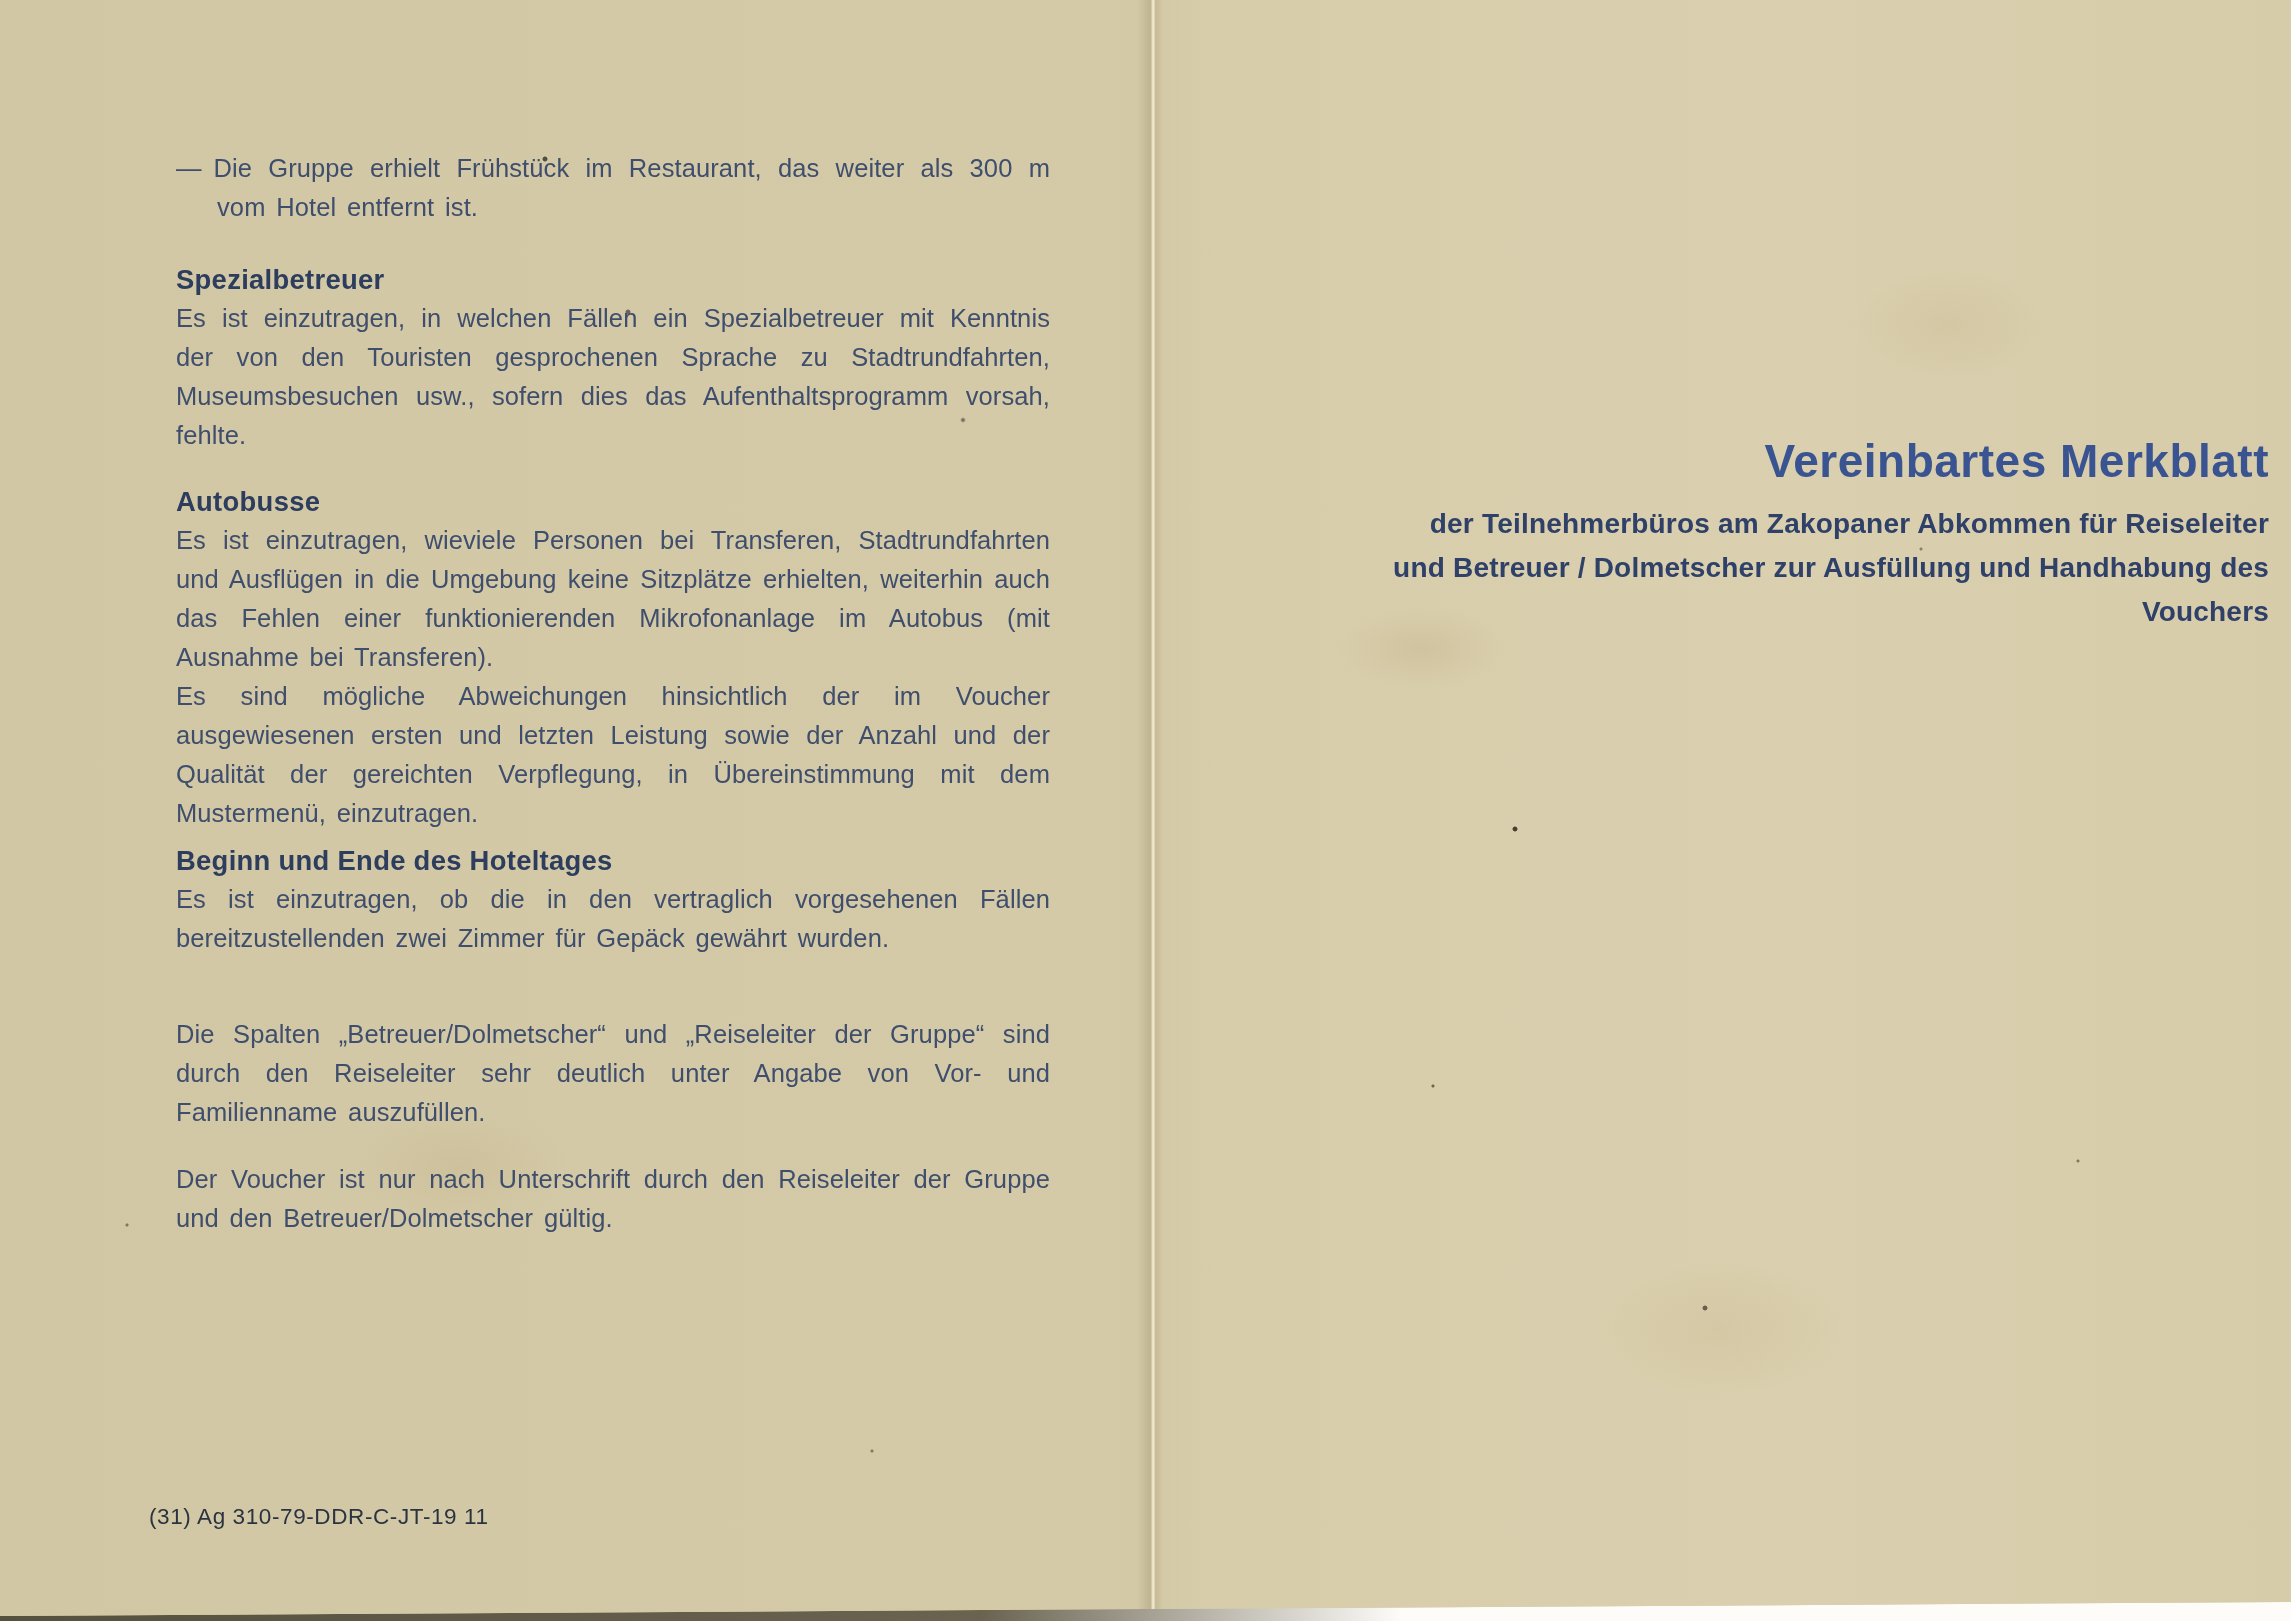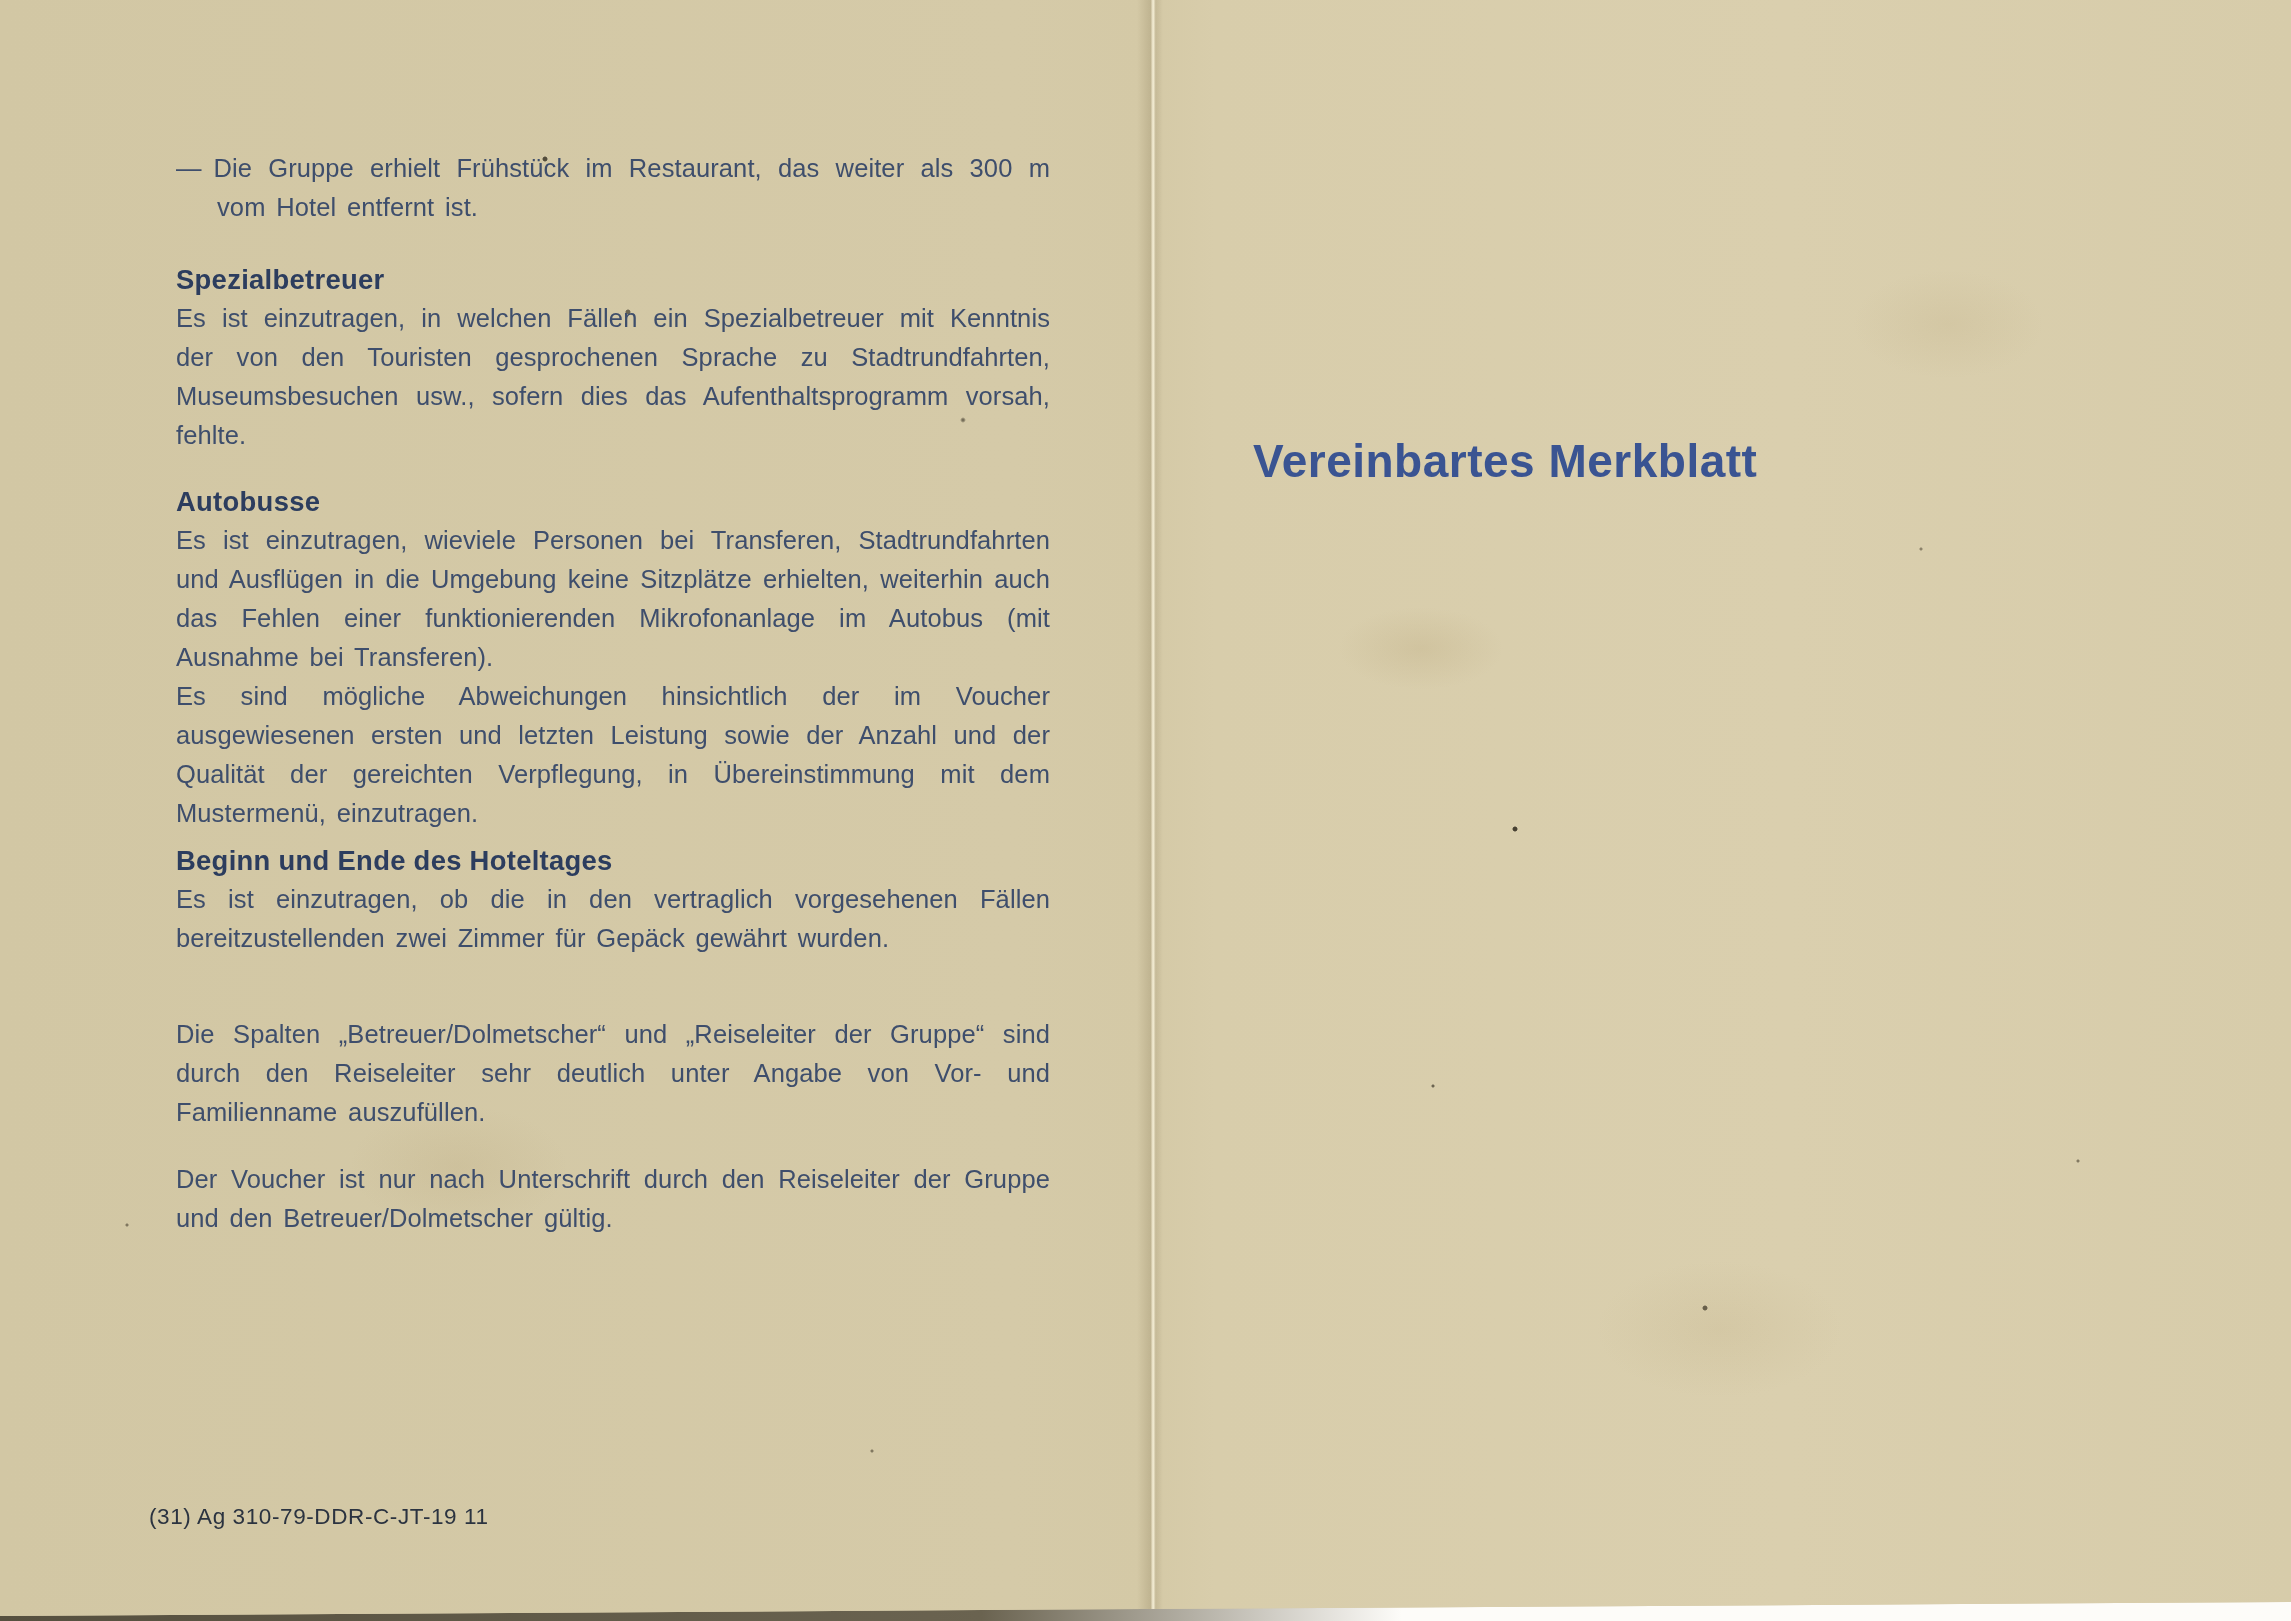--- a/index.html
+++ b/index.html
@@ -103,24 +103,24 @@
     position: absolute;
     left: 149px;
     top: 1504px;
     font-size: 22.5px;
     letter-spacing: 0.6px;
     color: #2b3340;
     font-weight: normal;
   }
   .right-page {
     position: absolute;
-    left: 1253px;
+    left: 1387px;
     top: 435px;
     width: 882px;
-    text-align: left;
+    text-align: right;
   }
   .title {
     font-size: 46px;
     line-height: 53px;
     font-weight: bold;
     color: #3a5492;
     letter-spacing: 0.5px;
   }
   .subtitle {
     margin-top: 13.7px;
@@ -160,17 +160,22 @@
       <p class="para mt-c1">Die Spalten „Betreuer/Dolmetscher“ und „Reiseleiter der Gruppe“ sind durch den Reiseleiter sehr deutlich unter Angabe von Vor- und Familienname auszufüllen.</p>
 
       <p class="para mt-c2">Der Voucher ist nur nach Unterschrift durch den Reiseleiter der Gruppe und den Betreuer/Dolmetscher gültig.</p>
 
     </div>
 
     <div class="imprint">(31) Ag 310-79-DDR-C-JT-19 11</div>
 
     <div class="right-page">
       <div class="title">Vereinbartes Merkblatt</div>
+      <div class="subtitle">
+        <div>der Teilnehmerbüros am Zakopaner Abkommen für Reiseleiter</div>
+        <div>und Betreuer / Dolmetscher zur Ausfüllung und Handhabung des</div>
+        <div>Vouchers</div>
+      </div>
     </div>
 
   </div>
 </div>
 
 
 </body></html>

